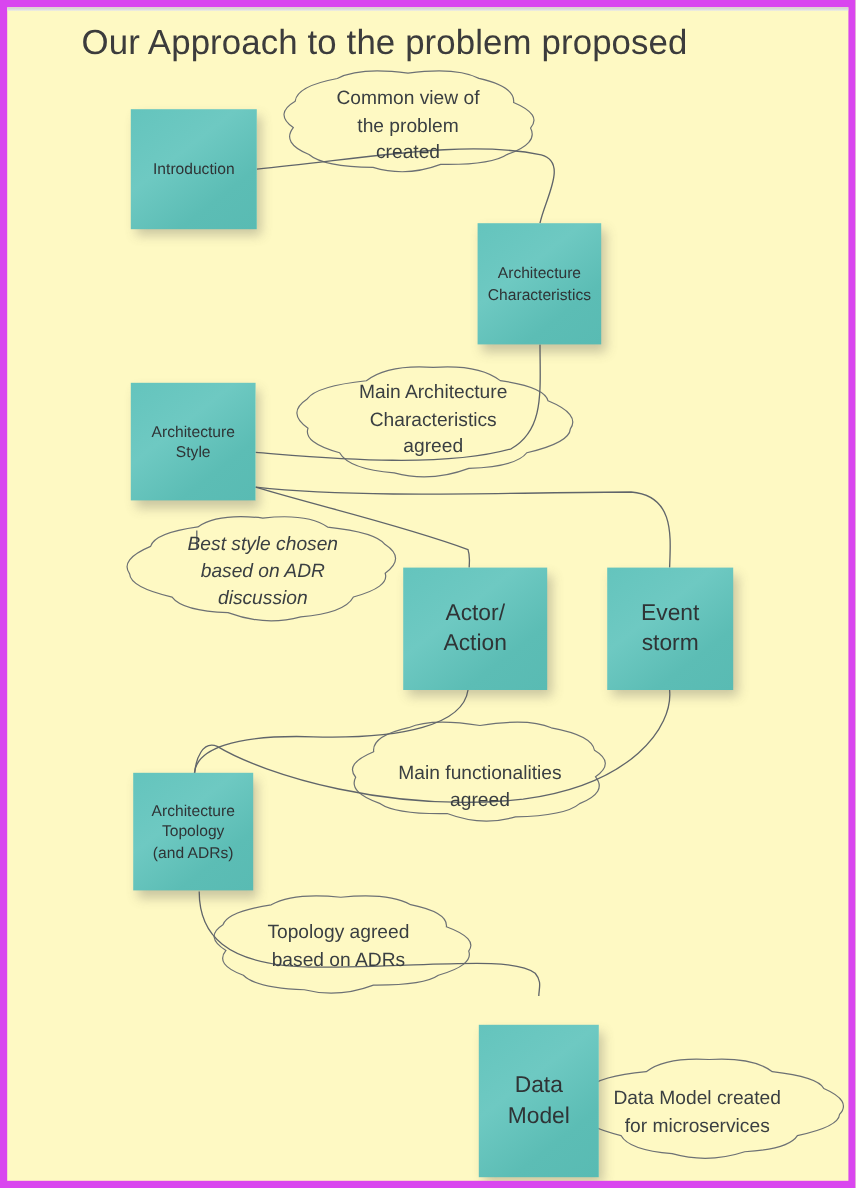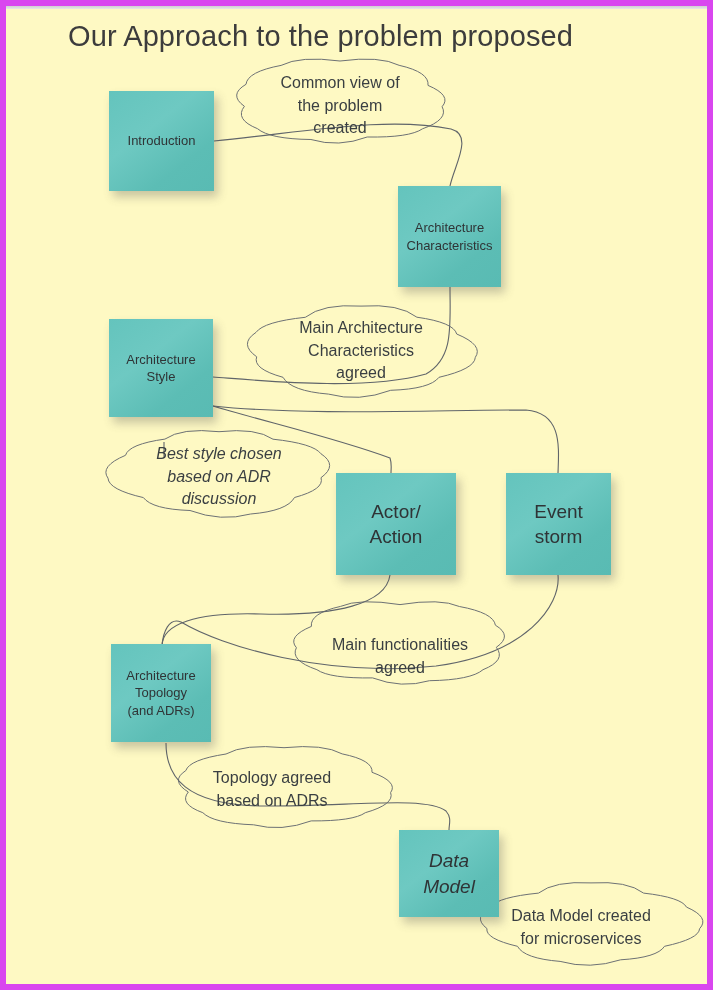--- a/index.html
+++ b/index.html
@@ -125,36 +125,36 @@
       </div>
       <div class="note large" style="left: 500px; top: 467px; width: 105px; height: 102px; text-align: center;">
         <span class="note-label">Event
 storm</span>
       </div>
       <div class="note small" style="left: 105px; top: 638px; width: 100px; height: 98px;">
         <span class="note-label">Architecture
 Topology
 (and ADRs)</span>
       </div>
-      <div class="note large" style="left: 393px; top: 824px; width: 100px; height: 87px; font-style: italic;">
+      <div class="note large" style="left: 393px; top: 848px; width: 100px; height: 127px;">
         <span class="note-label">Data
 Model</span>
       </div>
     </div>
   <div id="cloud-labels-layer">
       <div class="cloud-label" style="left: 224px; top: 66px; width: 220px;">Common view of
 the problem
 created</div>
       <div class="cloud-label" style="left: 245px; top: 311px; width: 220px;">Main Architecture
 Characteristics
 agreed</div>
       <div class="cloud-label" style="left: 103px; top: 437px; width: 220px; font-style: italic;">Best style chosen
 based on ADR
 discussion</div>
       <div class="cloud-label" style="left: 284px; top: 628px; width: 220px;">Main functionalities
 agreed</div>
-      <div class="cloud-label" style="left: 156px; top: 761px; width: 220px;">Topology agreed
+      <div class="cloud-label" style="left: 166px; top: 761px; width: 220px;">Topology agreed
 based on ADRs</div>
       <div class="cloud-label" style="left: 465px; top: 899px; width: 220px;">Data Model created
 for microservices</div>
     </div>
 
 </div>
 
 </body></html>

